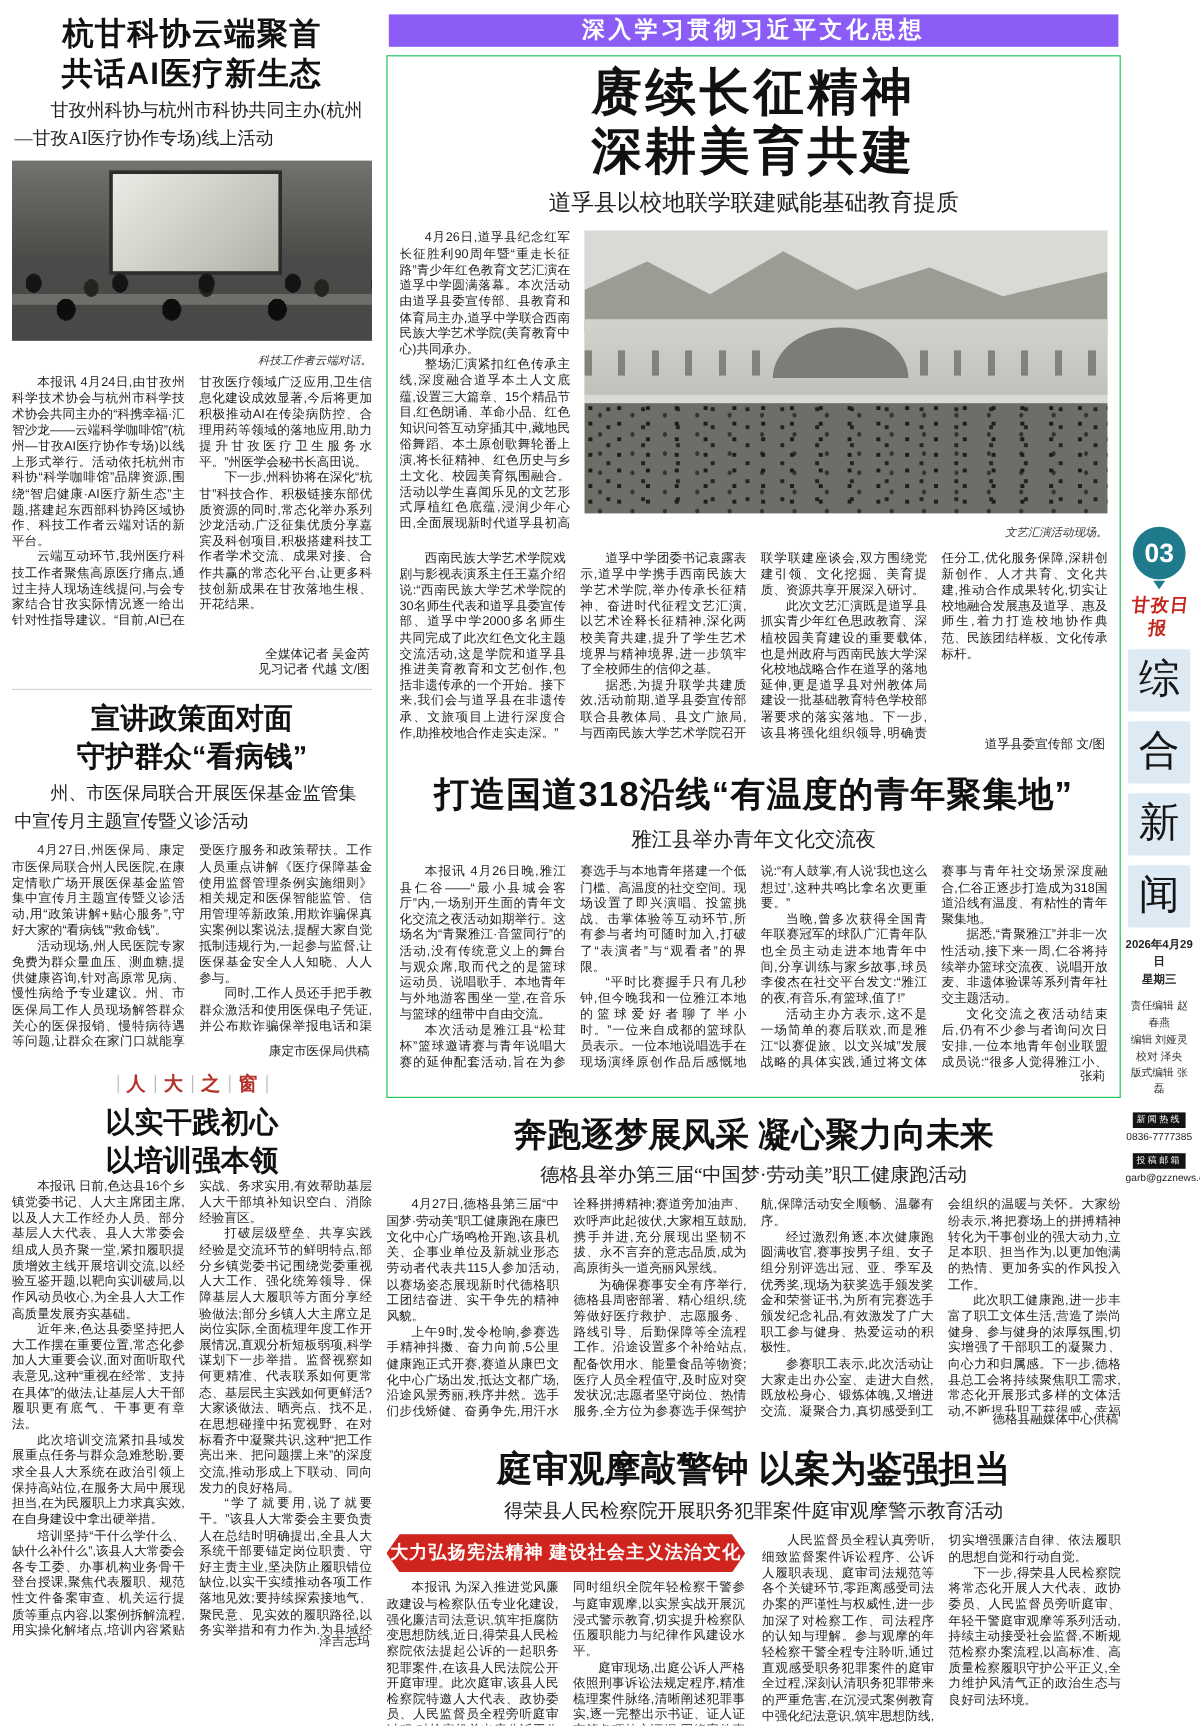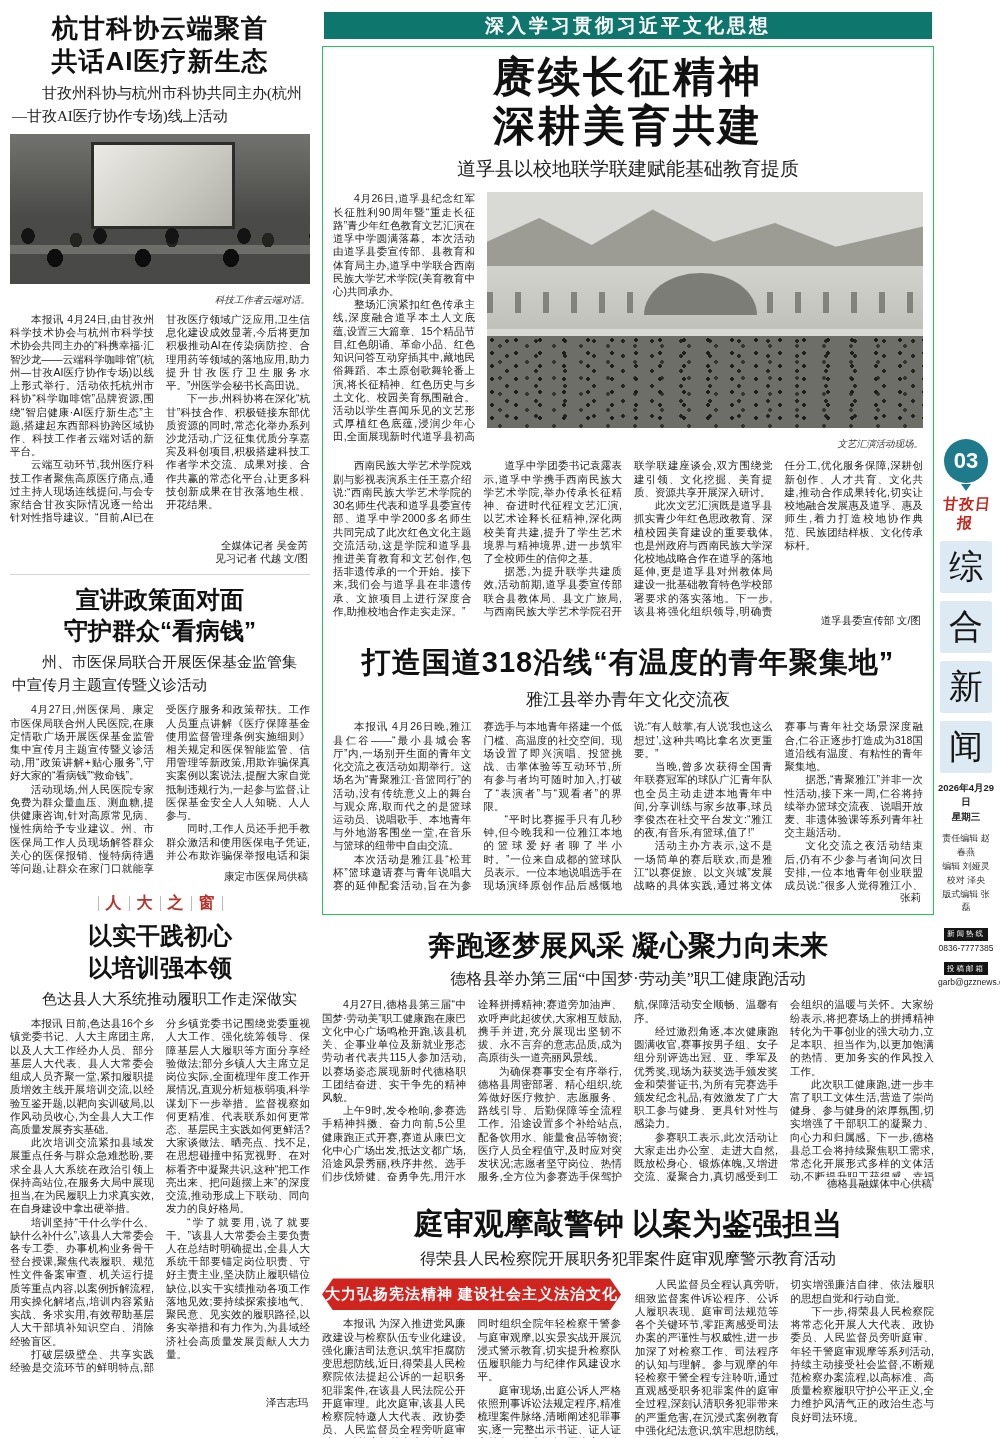--- a/index.html
+++ b/index.html
@@ -28,21 +28,21 @@
     background-image:
       radial-gradient(ellipse 11px 13px at 18px 14px,#141414 60%,rgba(0,0,0,0) 62%),
       radial-gradient(ellipse 13px 15px at 45px 36px,#0d0d0d 60%,rgba(0,0,0,0) 62%),
       radial-gradient(ellipse 10px 12px at 66px 18px,#232320 60%,rgba(0,0,0,0) 62%);
     background-size:72px 46px,88px 56px,96px 50px;background-repeat:repeat-x;}
   .marker-renda{display:flex;justify-content:center;align-items:center;margin:10px 0 6px 0;}
   .marker-renda .bar{width:1px;height:15px;background:#bbb;margin:0 7px;}
   .marker-renda .ch{color:#b5342c;font-weight:bold;font-size:16px;}
   
   .mid-col{position:absolute;left:322px;top:12px;width:612px;}
-  .banner{height:27px;line-height:27px;background:#0f766e;color:#fff;font-weight:bold;
+  .banner{height:27px;line-height:27px;background:#8b5cf6;color:#fff;font-weight:bold;
     font-size:19px;text-align:center;letter-spacing:3px;margin:0 2px;}
   .main-box{border:1px solid #22c55e;margin-top:7px;padding:6px 10px 10px 10px;}
   .t-daofu{font-size:42px;line-height:1.16;letter-spacing:3px;}
   .sub-daofu{font-size:19px;text-align:center;margin:6px 0 10px 0;}
   .daofu-row{display:flex;gap:12px;}
   .daofu-lead{width:142px;flex:none;height:252px;overflow:hidden;}
   .daofu-photo-wrap{flex:1;}
   .photo2{position:relative;height:236px;background:#d9d9d5;overflow:hidden;}
   .photo2 .mountain{position:absolute;top:0;left:0;right:0;height:36%;background:#9c9c95;
     clip-path:polygon(0 100%,0 58%,12% 30%,24% 62%,38% 20%,52% 58%,66% 36%,80% 64%,100% 40%,100% 100%);}
@@ -62,21 +62,21 @@
   .yajiang-body{height:184px;}
   .t-dege{font-size:28px;margin-top:12px;}
   .sub-dege{font-size:16px;text-align:center;margin:4px 0 8px 0;}
   .dege-body{height:192px;}
   .t-derong{font-size:30px;margin-top:14px;}
   .sub-derong{font-size:16px;text-align:center;margin:4px 0 8px 0;}
   .derong-row{display:flex;gap:14px;}
   .derong-half{width:50%;position:relative;}
   .ribbon{background:#d0241f;color:#fff;font-weight:bold;font-size:15px;text-align:center;
     height:32px;line-height:32px;letter-spacing:1px;margin-bottom:7px;
-    clip-path:polygon(0 50%,11px 0,calc(100% - 11px) 0,100% 50%,calc(100% - 11px) 100%,11px 100%);}
+    clip-path:polygon(0 50%,11px 0,calc(100% - 11px) 0,100% 50%,calc(100% - 11px) 100%,11px 100%);font-family:Liberation Serif, serif;}
   .derong-left-body{height:158px;}
   .derong-right-body{height:197px;}
   
   .sidebar{position:absolute;left:938px;top:439px;width:56px;text-align:center;}
   .badge03{width:44px;height:44px;border-radius:50%;background:#1f7a8c;color:#fff;font-weight:bold;
     font-size:22px;line-height:44px;margin:0 auto;}
   .badge-tail{width:0;height:0;border-left:5px solid transparent;border-right:5px solid transparent;
     border-top:7px solid #1f7a8c;margin:1px auto 4px auto;}
   .paper-logo{color:#c3261d;font-weight:bold;font-size:15px;letter-spacing:1px;
     font-family:"Liberation Serif","DejaVu Serif",serif;transform:skewX(-6deg);margin-bottom:8px;}
@@ -135,23 +135,23 @@
     <div class="bar"></div>
     <span class="ch">之</span>
     <div class="bar"></div>
     <span class="ch">窗</span>
     <div class="bar"></div>
   </div>
 
   <div>
     <div class="headline" style="font-size:24px;line-height:1.3;">以实干践初心</div>
     <div class="headline" style="font-size:24px;line-height:1.3;">以培训强本领</div>
-    <div class="subhead sub-left">色达县人大系统推动履职工作走深做实</div>
     <div class="body-text cols2" style="height:392px;">
       <p>本报讯 日前,色达县16个乡镇党委书记、人大主席团主席,以及人大工作经办人员、部分基层人大代表、县人大常委会组成人员齐聚一堂,紧扣履职提质增效主线开展培训交流,以经验互鉴开题,以靶向实训破局,以作风动员收心,为全县人大工作高质量发展夯实基础。</p>
+      <p>近年来,色达县委坚持把人大工作摆在重要位置,常态化参加人大重要会议,面对面听取代表意见,这种“重视在经常、支持在具体”的做法,让基层人大干部履职更有底气、干事更有章法。</p>
       <p>此次培训交流紧扣县域发展重点任务与群众急难愁盼,要求全县人大系统在政治引领上保持高站位,在服务大局中展现担当,在为民履职上力求真实效,在自身建设中拿出硬举措。</p>
       <p>培训坚持“干什么学什么、缺什么补什么”,该县人大常委会各专工委、办事机构业务骨干登台授课,聚焦代表履职、规范性文件备案审查、机关运行提质等重点内容,以案例拆解流程,用实操化解堵点,培训内容紧贴实战、务求实用,有效帮助基层人大干部填补知识空白、消除经验盲区。</p>
       <p>打破层级壁垒、共享实践经验是交流环节的鲜明特点,部分乡镇党委书记围绕党委重视人大工作、强化统筹领导、保障基层人大履职等方面分享经验做法;部分乡镇人大主席立足岗位实际,全面梳理年度工作开展情况,直观分析短板弱项,科学谋划下一步举措。监督视察如何更精准、代表联系如何更常态、基层民主实践如何更鲜活?大家谈做法、晒亮点、找不足,在思想碰撞中拓宽视野、在对标看齐中凝聚共识,这种“把工作亮出来、把问题摆上来”的深度交流,推动形成上下联动、同向发力的良好格局。</p>
       <p>“学了就要用,说了就要干。”该县人大常委会主要负责人在总结时明确提出,全县人大系统干部要锚定岗位职责、守好主责主业,坚决防止履职错位缺位,以实干实绩推动各项工作落地见效;要持续探索接地气、聚民意、见实效的履职路径,以务实举措和有力作为,为县域经济社会高质量发展贡献人大力量。</p>
 
       <div class="byline">泽吉志玛</div>
     </div>
   </div>
 </div>
 
@@ -204,21 +204,21 @@
     </div>
   </div>
 
   <div>
     <div class="headline t-dege">奔跑逐梦展风采 凝心聚力向未来</div>
     <div class="subhead sub-dege">德格县举办第三届“中国梦·劳动美”职工健康跑活动</div>
     <div class="body-text cols4 dege-body">
       <p>4月27日,德格县第三届“中国梦·劳动美”职工健康跑在康巴文化中心广场鸣枪开跑,该县机关、企事业单位及新就业形态劳动者代表共115人参加活动,以赛场姿态展现新时代德格职工团结奋进、实干争先的精神风貌。</p>
       <p>上午9时,发令枪响,参赛选手精神抖擞、奋力向前,5公里健康跑正式开赛,赛道从康巴文化中心广场出发,抵达文都广场,沿途风景秀丽,秩序井然。选手们步伐矫健、奋勇争先,用汗水诠释拼搏精神;赛道旁加油声、欢呼声此起彼伏,大家相互鼓励,携手并进,充分展现出坚韧不拔、永不言弃的意志品质,成为高原街头一道亮丽风景线。</p>
       <p>为确保赛事安全有序举行,德格县周密部署、精心组织,统筹做好医疗救护、志愿服务、路线引导、后勤保障等全流程工作。沿途设置多个补给站点,配备饮用水、能量食品等物资;医疗人员全程值守,及时应对突发状况;志愿者坚守岗位、热情服务,全方位为参赛选手保驾护航,保障活动安全顺畅、温馨有序。</p>
-      <p>经过激烈角逐,本次健康跑圆满收官,赛事按男子组、女子组分别评选出冠、亚、季军及优秀奖,现场为获奖选手颁发奖金和荣誉证书,为所有完赛选手颁发纪念礼品,有效激发了广大职工参与健身、更具针对性与感染力。</p>
+      <p>经过激烈角逐,本次健康跑圆满收官,赛事按男子组、女子组分别评选出冠、亚、季军及优秀奖,现场为获奖选手颁发奖金和荣誉证书,为所有完赛选手颁发纪念礼品,有效激发了广大职工参与健身、热爱运动的积极性。</p>
       <p>参赛职工表示,此次活动让大家走出办公室、走进大自然,既放松身心、锻炼体魄,又增进交流、凝聚合力,真切感受到工会组织的温暖与关怀。大家纷纷表示,将把赛场上的拼搏精神转化为干事创业的强大动力,立足本职、担当作为,以更加饱满的热情、更加务实的作风投入工作。</p>
       <p>此次职工健康跑,进一步丰富了职工文体生活,营造了崇尚健身、参与健身的浓厚氛围,切实增强了干部职工的凝聚力、向心力和归属感。下一步,德格县总工会将持续聚焦职工需求,常态化开展形式多样的文体活动,不断提升职工获得感、幸福感、安全感,激励全县广大职工以强健体魄和昂扬斗志,为推动德格经济社会高质量发展贡献力量。</p>
       <div class="byline">德格县融媒体中心供稿</div>
     </div>
   </div>
 
   <div>
     <div class="headline t-derong">庭审观摩敲警钟 以案为鉴强担当</div>
     <div class="subhead sub-derong">得荣县人民检察院开展职务犯罪案件庭审观摩警示教育活动</div>
     <div class="derong-row">

